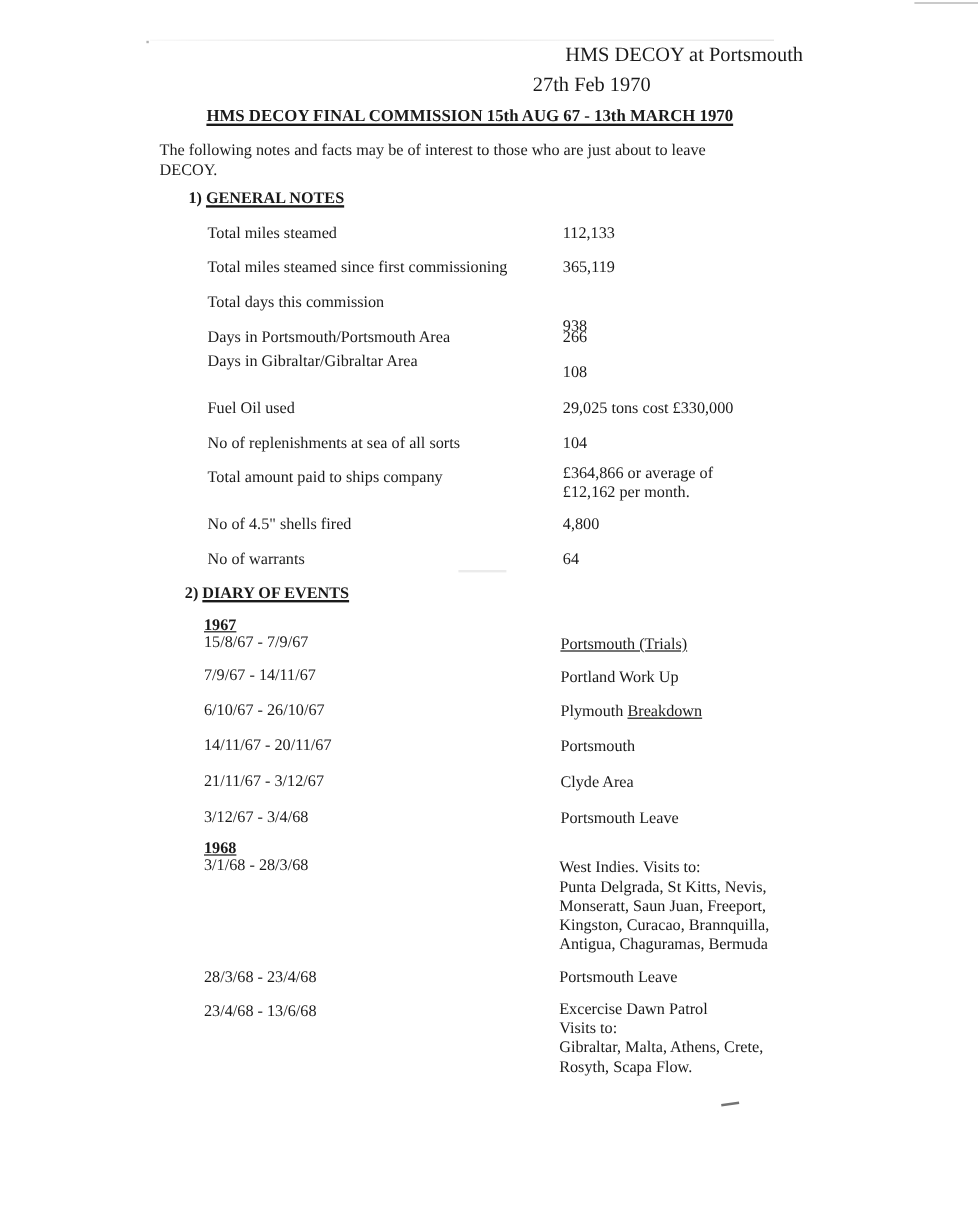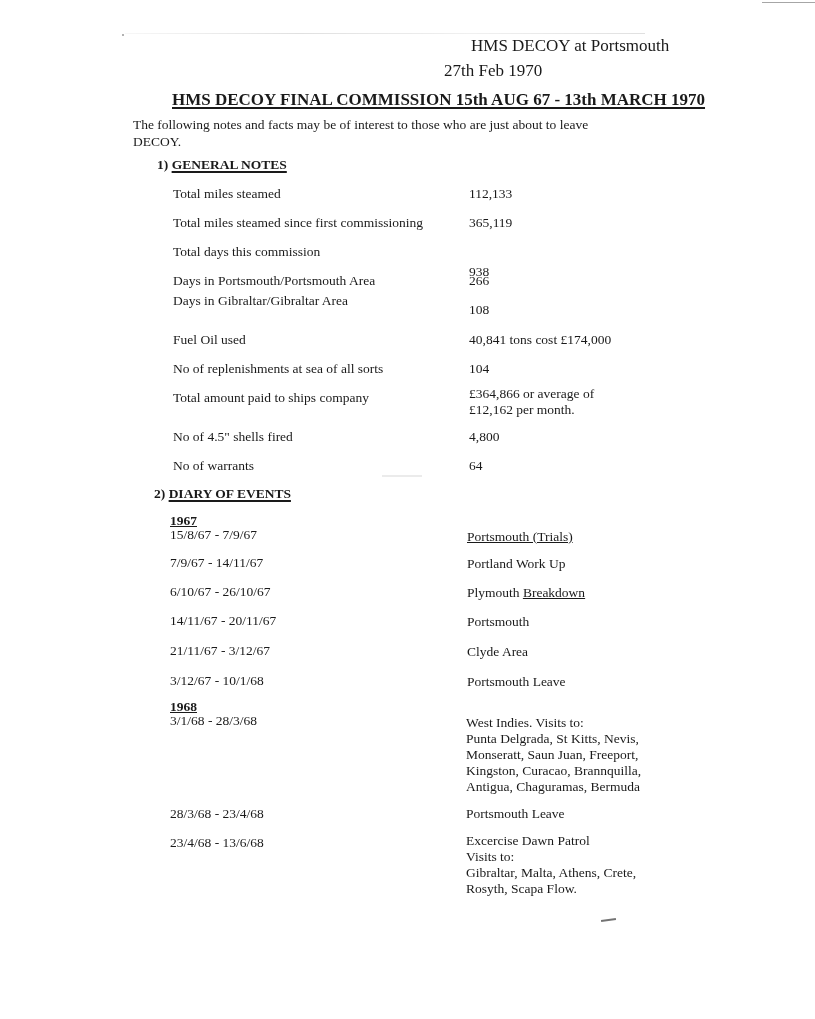--- a/index.html
+++ b/index.html
@@ -18,21 +18,21 @@
       background: rgba(0,0,0,0.35);
     }
     .scan-dot { position: absolute; left: 122px; top: 34px; width: 2px; height: 2px; background: rgba(0,0,0,0.3); }
     .scan-dash {
       position: absolute; left: 601px; top: 919px; width: 15px; height: 2px;
       background: rgba(0,0,0,0.55); transform: rotate(-8deg);
     }
     .scan-smudge { position: absolute; left: 382px; top: 475px; width: 40px; height: 2px; background: rgba(0,0,0,0.08); }
     .hdr { font-size: 17px; }
     .title {
-      font-size: 17px; font-weight: bold; text-decoration: underline;
+      font-size: 14px; font-weight: bold; text-decoration: underline;
       text-decoration-thickness: 1.5px; text-underline-offset: 2px;
     }
     .intro { font-size: 13.5px; line-height: 17px; white-space: normal; width: 500px; }
     .section-num { font-size: 13.5px; font-weight: bold; }
     .section-title { font-weight: bold; text-decoration: underline; text-decoration-thickness: 1.5px; text-underline-offset: 2px; }
     .cell { font-size: 13.5px; line-height: 16px; }
     .year { font-size: 13.5px; font-weight: bold; text-decoration: underline; line-height: 14px; }
     .multi { white-space: pre-line; }
     .ul { text-decoration: underline; text-align: center; }
   </style>
@@ -73,21 +73,21 @@
   <div>
     <div class="abs cell" style="left:173px; top:273px;">Days in Portsmouth/Portsmouth Area</div>
     <div class="abs cell" style="left:469px; top:273px;">266</div>
   </div>
   <div>
     <div class="abs cell" style="left:173px; top:293px;">Days in Gibraltar/Gibraltar Area</div>
     <div class="abs cell" style="left:469px; top:302px;">108</div>
   </div>
   <div>
     <div class="abs cell" style="left:173px; top:332px;">Fuel Oil used</div>
-    <div class="abs cell" style="left:469px; top:332px;">40,841 tons cost £174,000</div>
+    <div class="abs cell" style="left:469px; top:332px;">29,025 tons cost £330,000</div>
   </div>
   <div>
     <div class="abs cell" style="left:173px; top:361px;">No of replenishments at sea of all sorts</div>
     <div class="abs cell" style="left:469px; top:361px;">104</div>
   </div>
   <div>
     <div class="abs cell" style="left:173px; top:390px;">Total amount paid to ships company</div>
     <div class="abs cell multi" style="left:469px; top:386px;">£364,866 or average of
 £12,162 per month.</div>
   </div>
@@ -125,21 +125,21 @@
   </div>
   <div>
     <div class="abs cell" style="left:170px; top:613px;">14/11/67 - 20/11/67</div>
     <div class="abs cell" style="left:467px; top:614px;">Portsmouth</div>
   </div>
   <div>
     <div class="abs cell" style="left:170px; top:643px;">21/11/67 - 3/12/67</div>
     <div class="abs cell" style="left:467px; top:644px;">Clyde Area</div>
   </div>
   <div>
-    <div class="abs cell" style="left:170px; top:673px;">3/12/67 - 10/1/68</div>
+    <div class="abs cell" style="left:170px; top:673px;">3/12/67 - 3/4/68</div>
     <div class="abs cell" style="left:467px; top:674px;">Portsmouth Leave</div>
   </div>
 </div>
 
 <div>
   <div class="abs year" style="left:170px; top:700px;">1968</div>
 
   <div>
     <div class="abs cell" style="left:170px; top:713px;">3/1/68 - 28/3/68</div>
     <div class="abs cell multi" style="left:466px; top:715px;">West Indies. Visits to:

